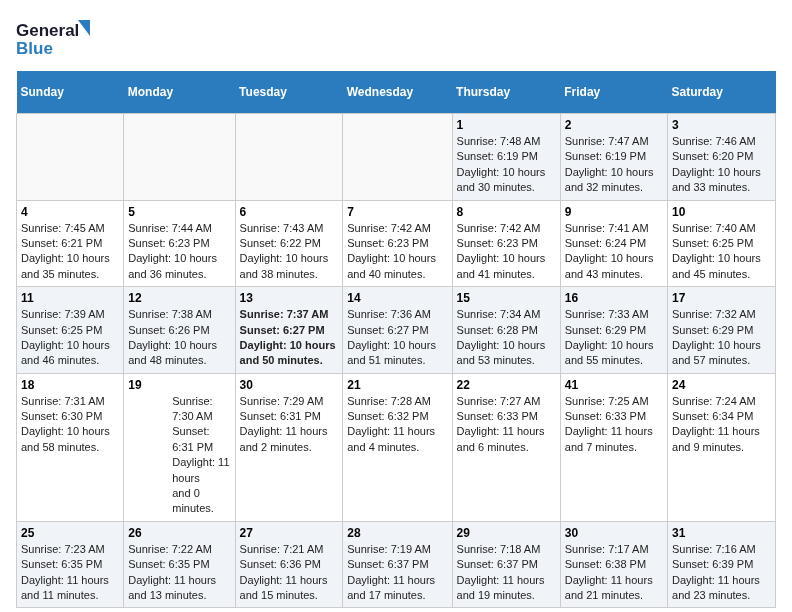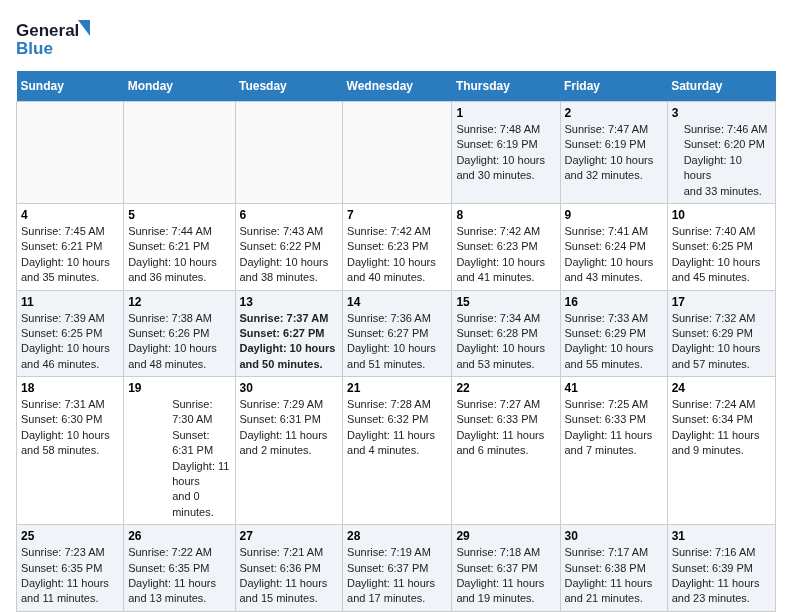--- a/index.html
+++ b/index.html
@@ -35,21 +35,21 @@
       color: #444;
     }
     table {
       width: 100%;
       border-collapse: collapse;
       font-size: 11px;
     }
     thead tr th {
       background-color: #2b7cbf;
       color: #fff;
-      padding: 8px 4px;
+      padding: 14px 4px;
       text-align: left;
       font-size: 12px;
       font-weight: bold;
     }
     tbody tr td {
       border: 1px solid #ccc;
       vertical-align: top;
       padding: 4px;
       min-height: 70px;
       height: 80px;
@@ -119,38 +119,38 @@
         </td>
         <td>
           <div class="day-number">2</div>
           <div class="day-info" style="white-space: pre-line;">Sunrise: 7:47 AM
 Sunset: 6:19 PM
 Daylight: 10 hours
 and 32 minutes.</div>
         </td>
         <td>
           <div class="day-number">3</div>
-          <div class="day-info" style="white-space: pre-line; margin-left: 12px;">Sunrise: 7:46 AM
+          <div class="day-info" style="white-space: pre-line;">Sunrise: 7:46 AM
 Sunset: 6:20 PM
 Daylight: 10 hours
 and 33 minutes.</div>
         </td>
       </tr>
       <tr>
         <td>
           <div class="day-number">4</div>
           <div class="day-info" style="white-space: pre-line;">Sunrise: 7:45 AM
 Sunset: 6:21 PM
 Daylight: 10 hours
 and 35 minutes.</div>
         </td>
         <td>
           <div class="day-number">5</div>
           <div class="day-info" style="white-space: pre-line;">Sunrise: 7:44 AM
-Sunset: 6:21 PM
+Sunset: 6:23 PM
 Daylight: 10 hours
 and 36 minutes.</div>
         </td>
         <td>
           <div class="day-number">6</div>
           <div class="day-info" style="white-space: pre-line;">Sunrise: 7:43 AM
 Sunset: 6:22 PM
 Daylight: 10 hours
 and 38 minutes.</div>
         </td>

